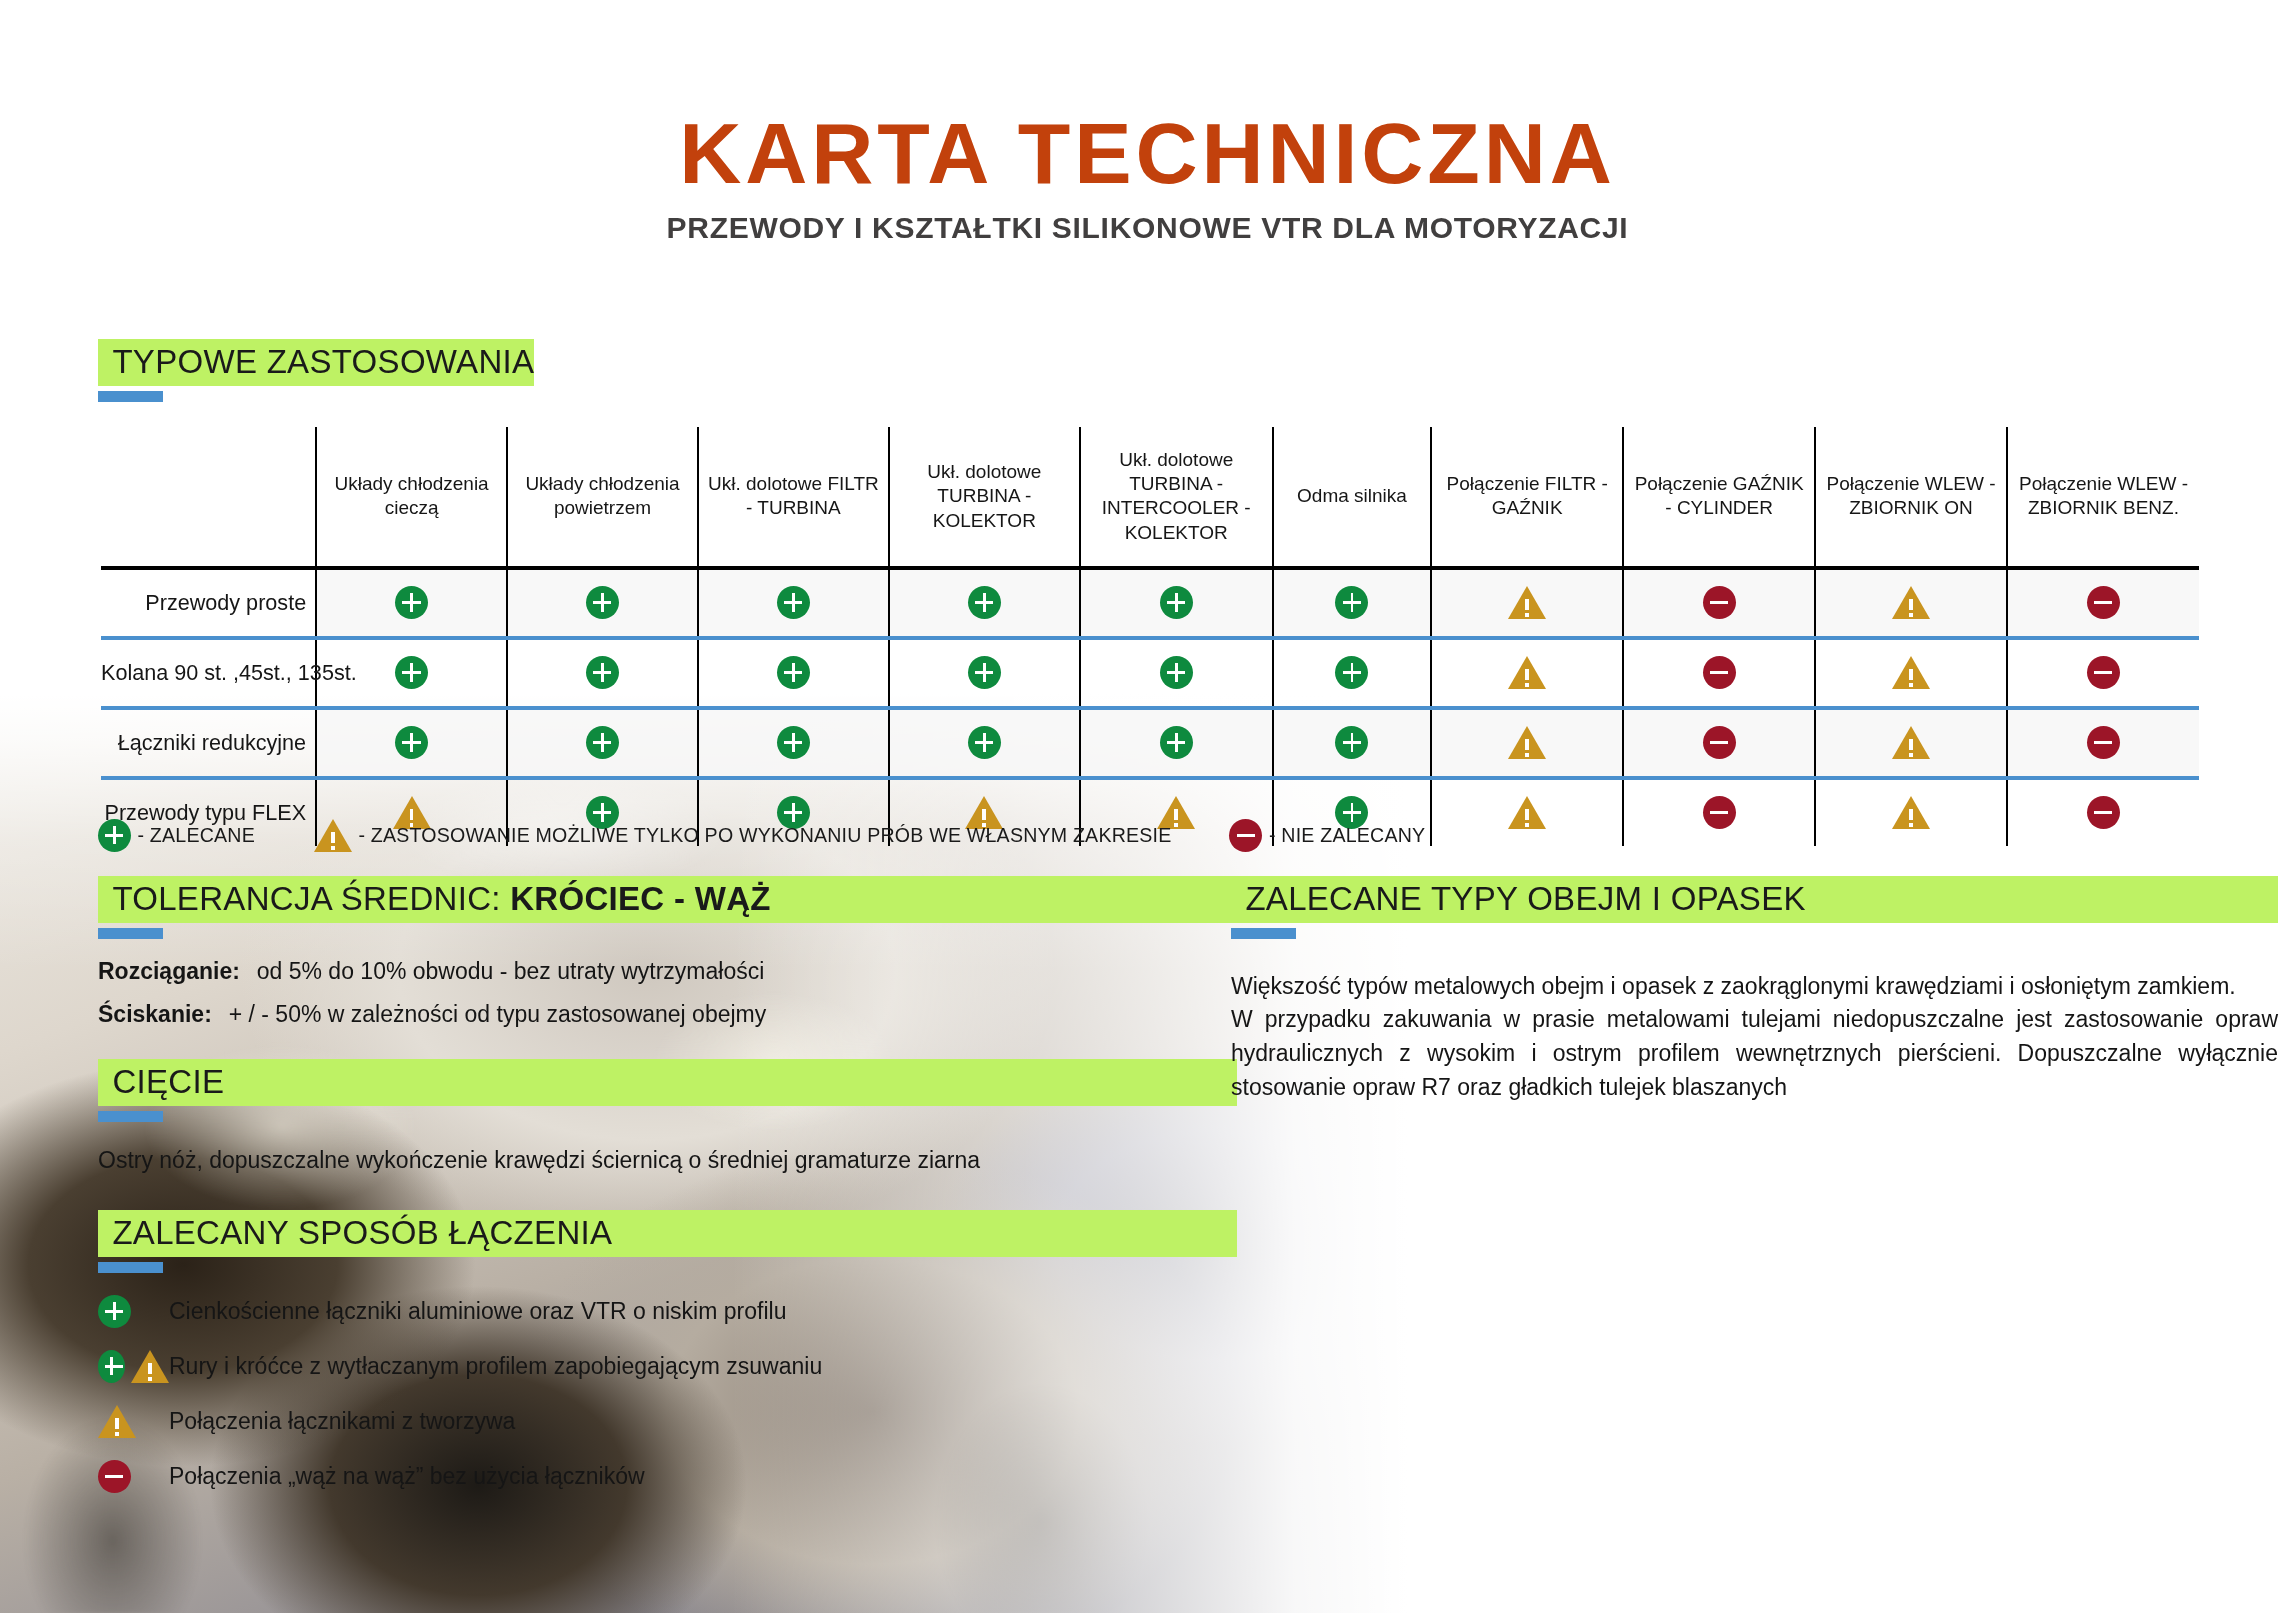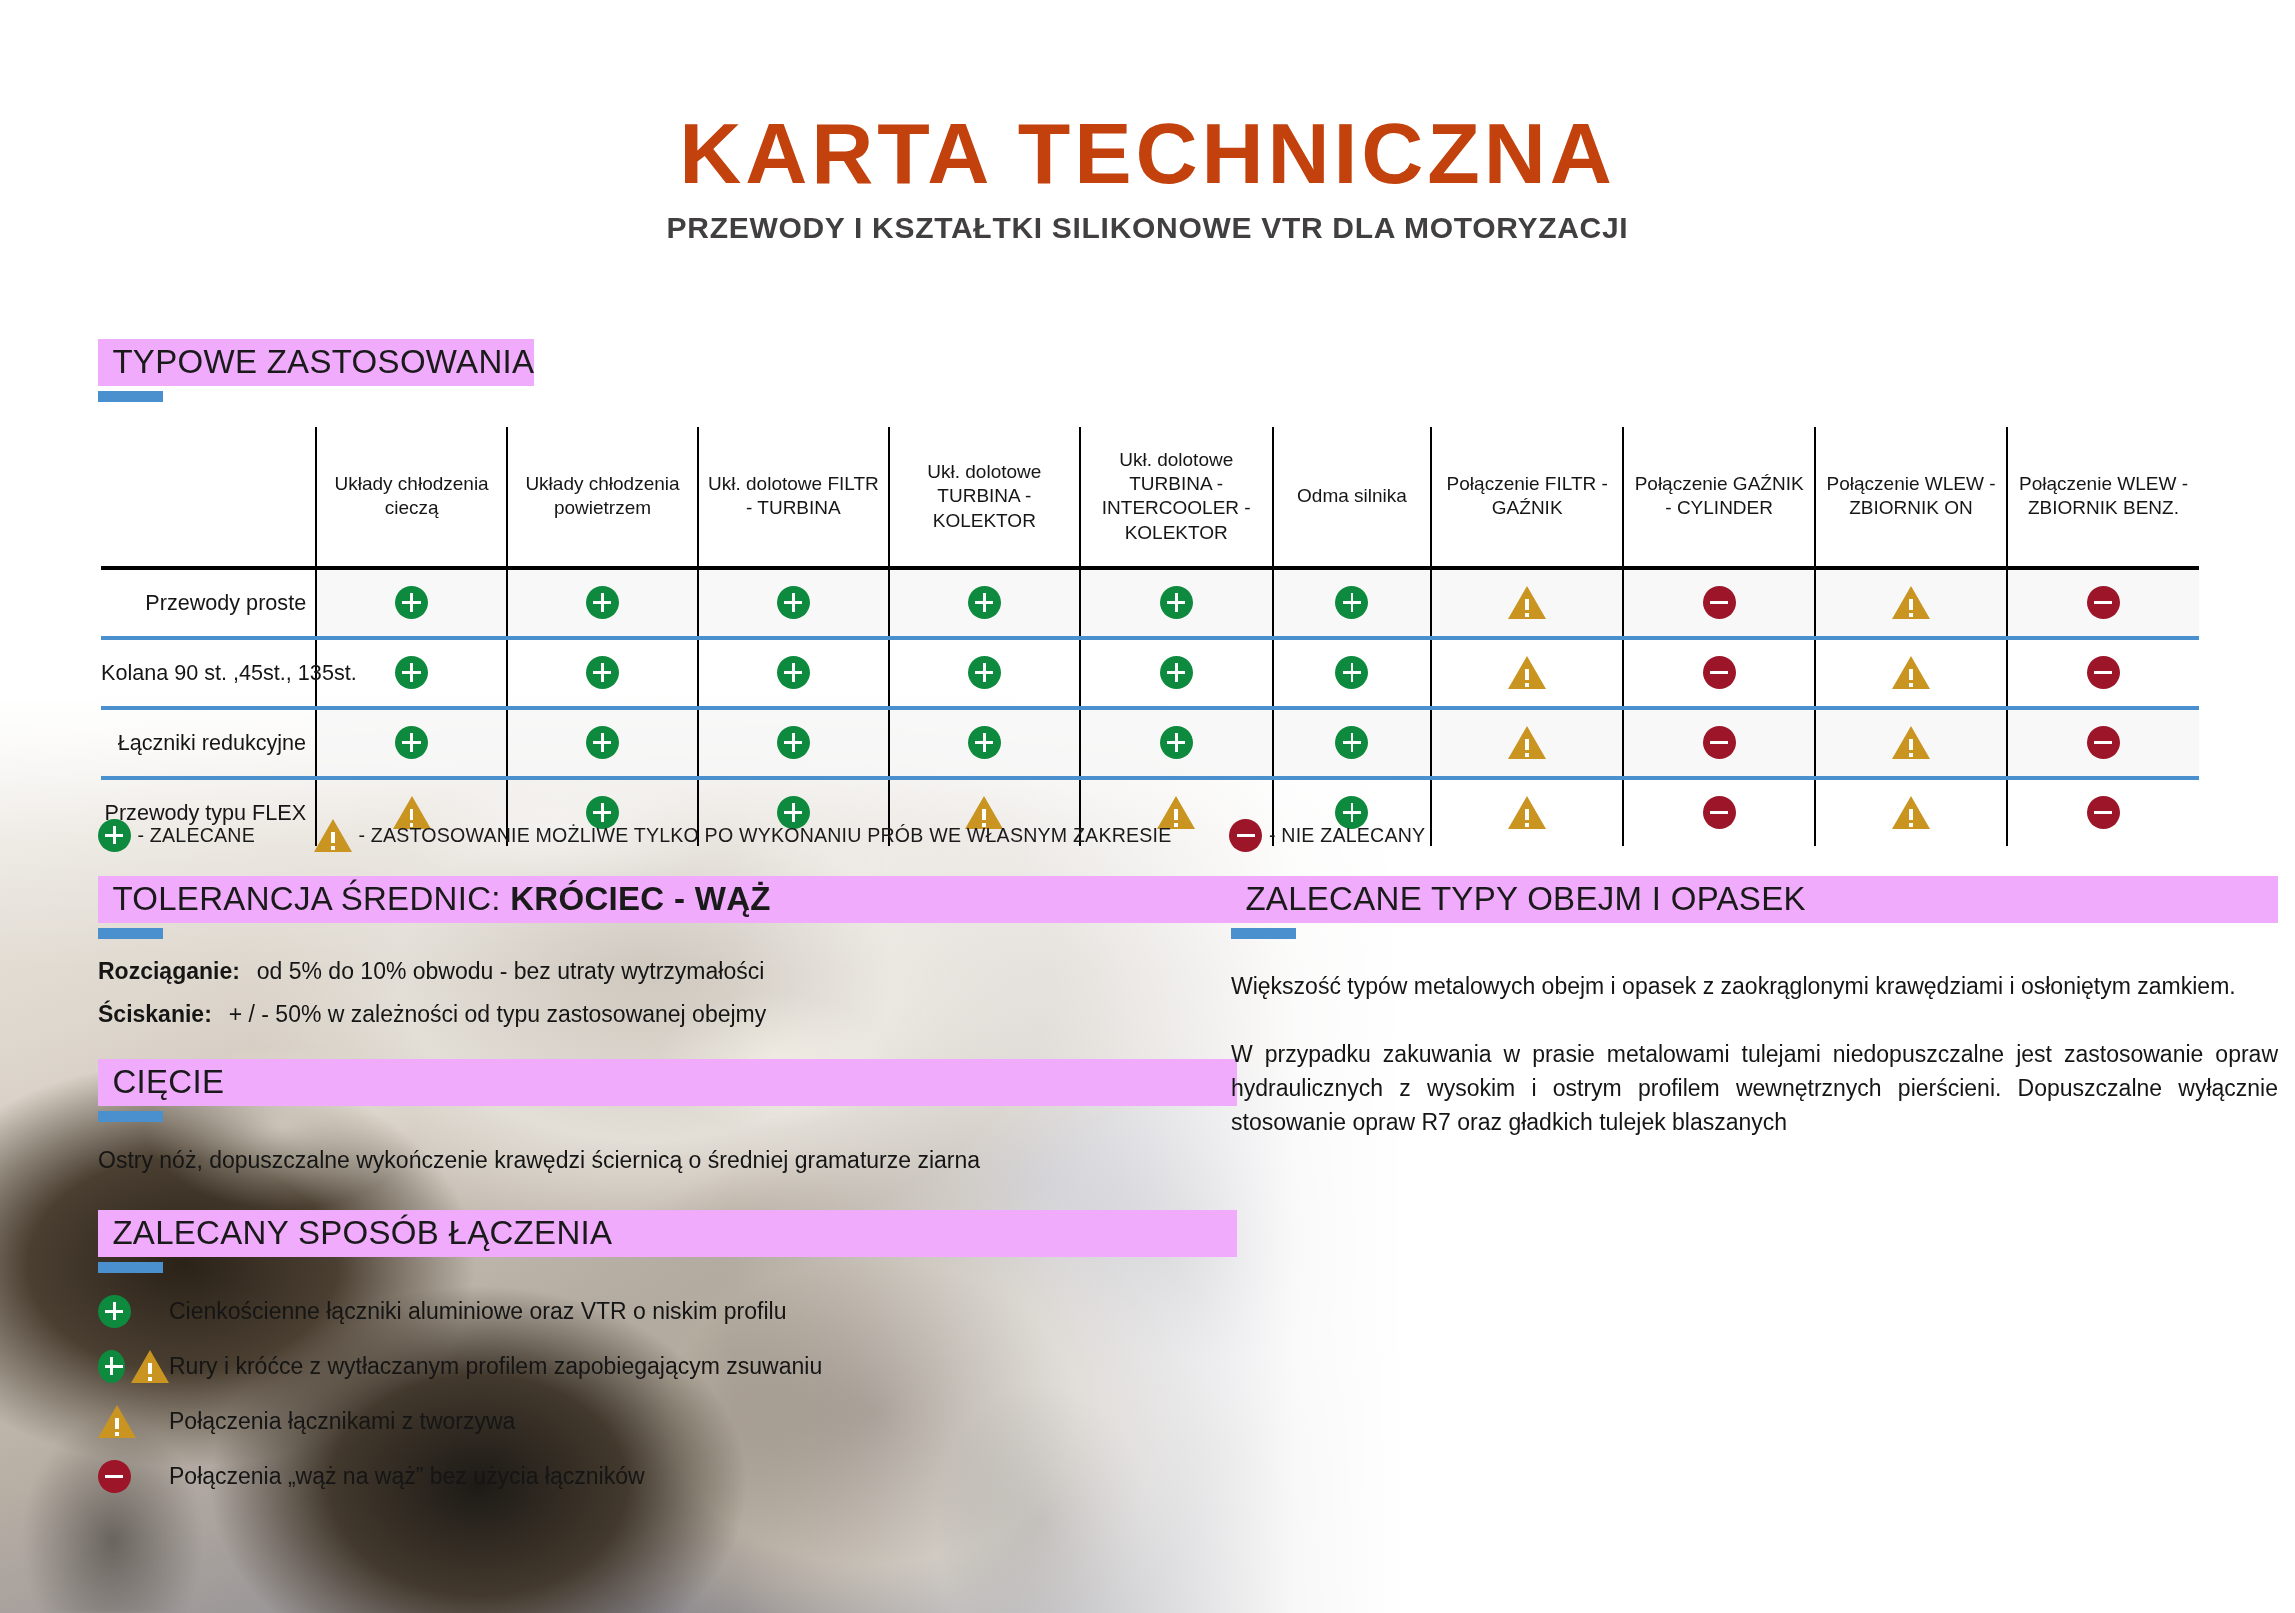--- a/index.html
+++ b/index.html
@@ -50,21 +50,21 @@
     letter-spacing:3.9px;margin-top:110px;line-height:1;
   }
   #doc-subtitle{
     font-size:30px;font-weight:bold;color:#413f3f;
     letter-spacing:0.7px;margin-top:17px;line-height:1;
   }
 
   
   .sec-head{position:relative;}
   .sec-band{
-    background:#f0abfc;display:block;
+    background:#bef264;display:block;
     padding:3.9px 0 5.2px 14.4px;
     font-size:33px;color:#1a1a1a;font-weight:400;letter-spacing:0.3px;
     white-space:nowrap;
   }
   .sec-band b{font-weight:bold;}
   .sec-rule{width:65px;height:11px;background:#4a90ce;margin-top:4.6px;}
 
   
   #matrix{
     position:absolute;left:101px;top:427px;width:2098px;
@@ -325,15 +325,15 @@
       </div>
     </div>
 </div>
 
 <div id="col-right">
   <div class="sec-head">
     <span class="sec-band">ZALECANE TYPY OBEJM I OPASEK</span>
     <div class="sec-rule"></div>
   </div>
   <div class="para" style="margin-top:31px;">Większość typów metalowych obejm i opasek  z zaokrąglonymi krawędziami i osłoniętym zamkiem.</div>
-  <div class="para just" style="margin-top:35px;">W przypadku zakuwania w prasie metalowami tulejami niedopuszczalne jest zastosowanie opraw hydraulicznych z wysokim i ostrym profilem wewnętrznych pierścieni. Dopuszczalne wyłącznie stosowanie opraw R7 oraz gładkich tulejek blaszanych</div>
+  <div class="para just" style="">W przypadku zakuwania w prasie metalowami tulejami niedopuszczalne jest zastosowanie opraw hydraulicznych z wysokim i ostrym profilem wewnętrznych pierścieni. Dopuszczalne wyłącznie stosowanie opraw R7 oraz gładkich tulejek blaszanych</div>
 </div>
 
 
 </body></html>

